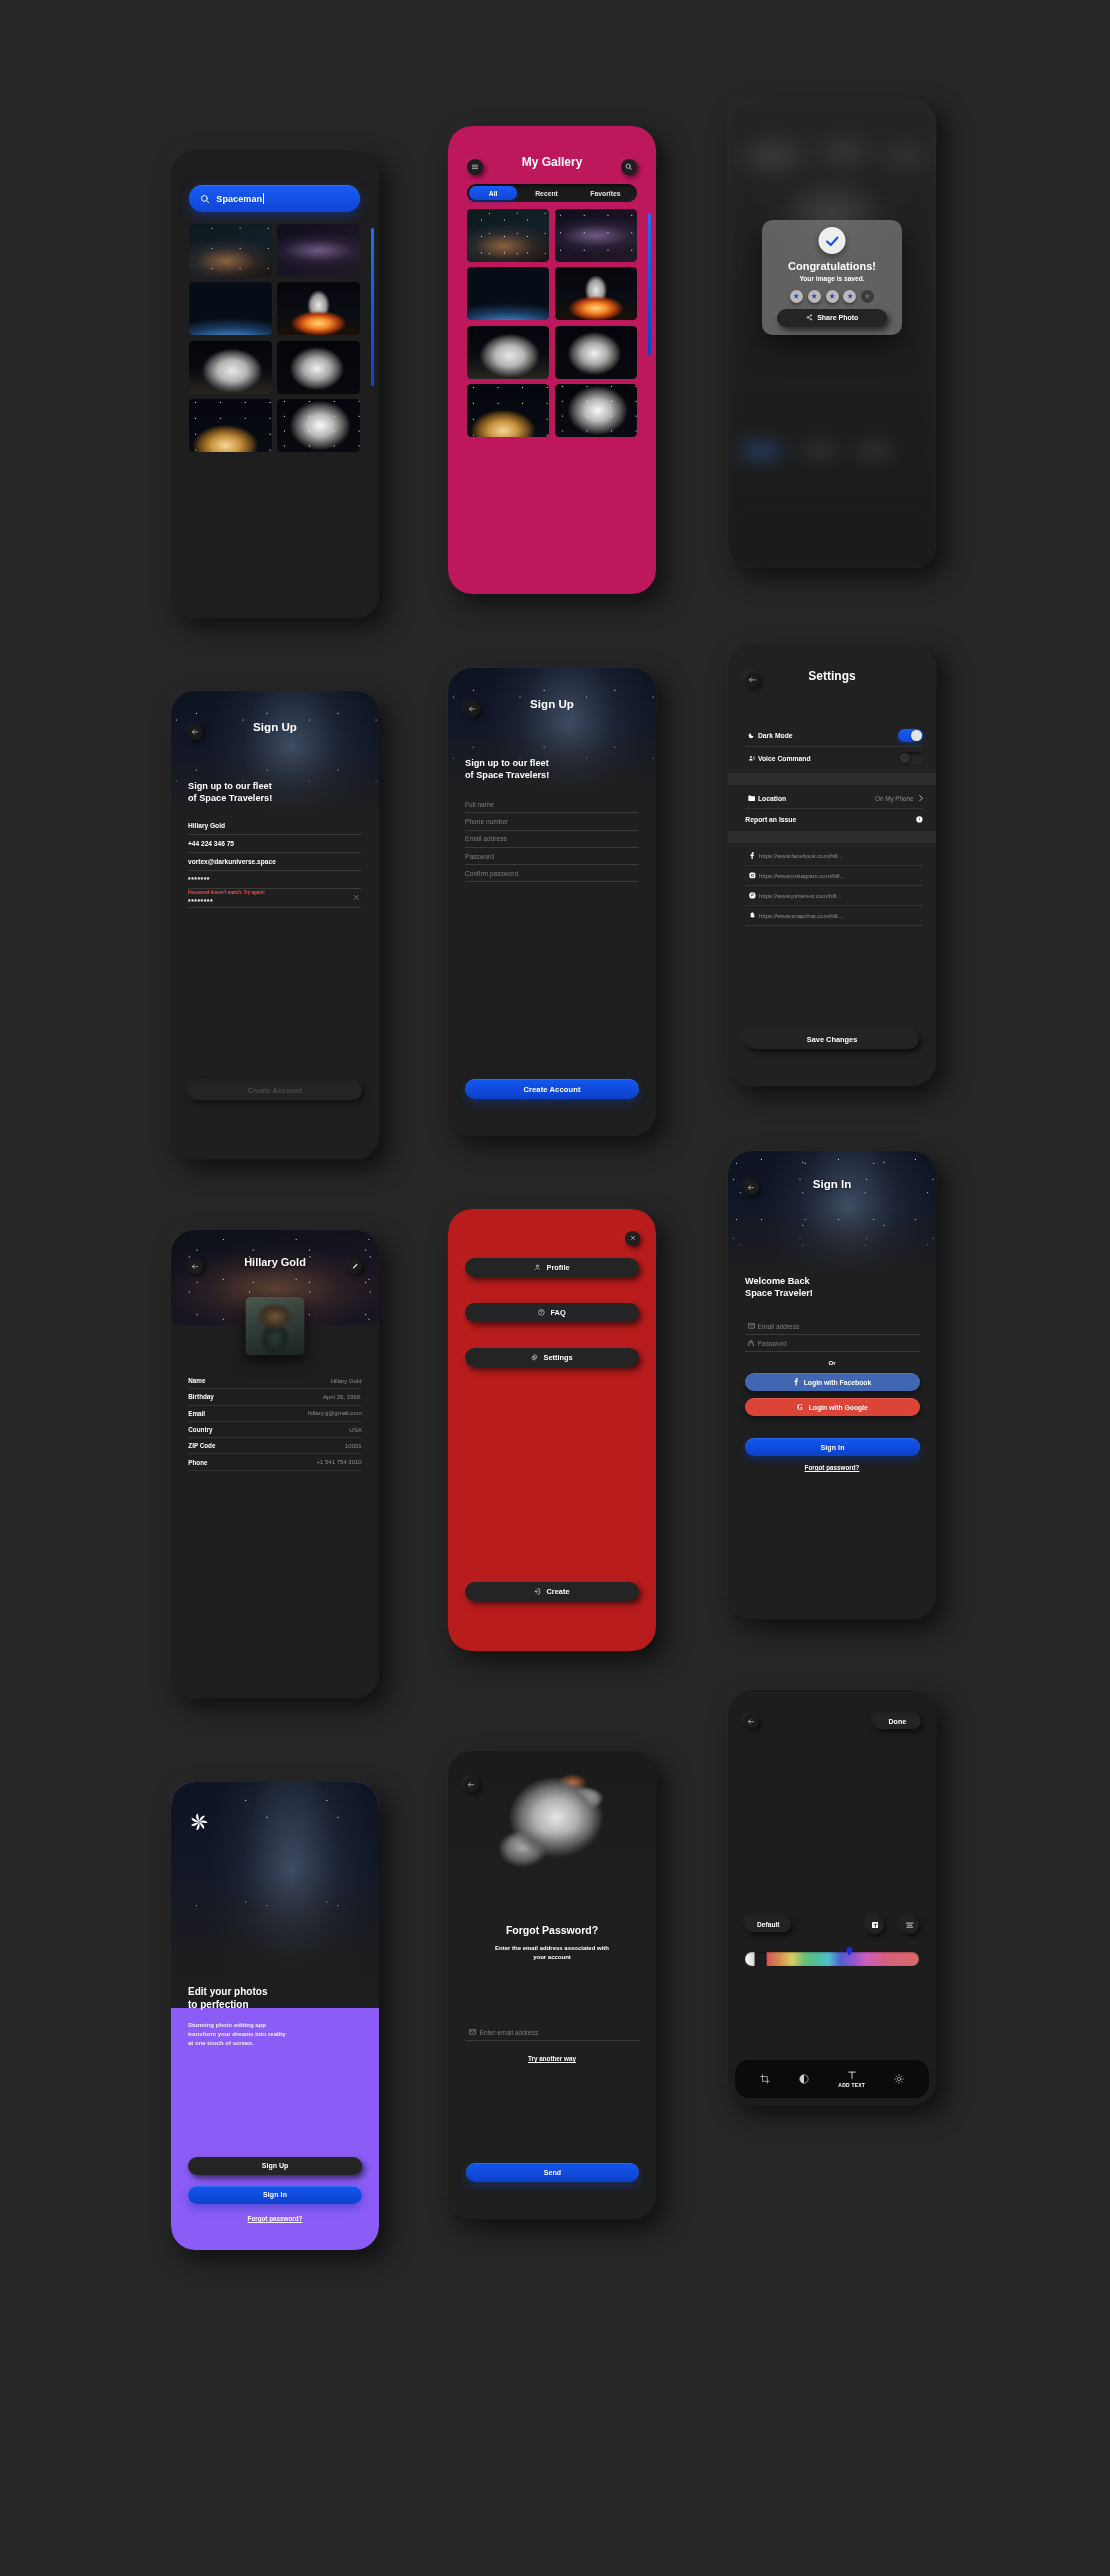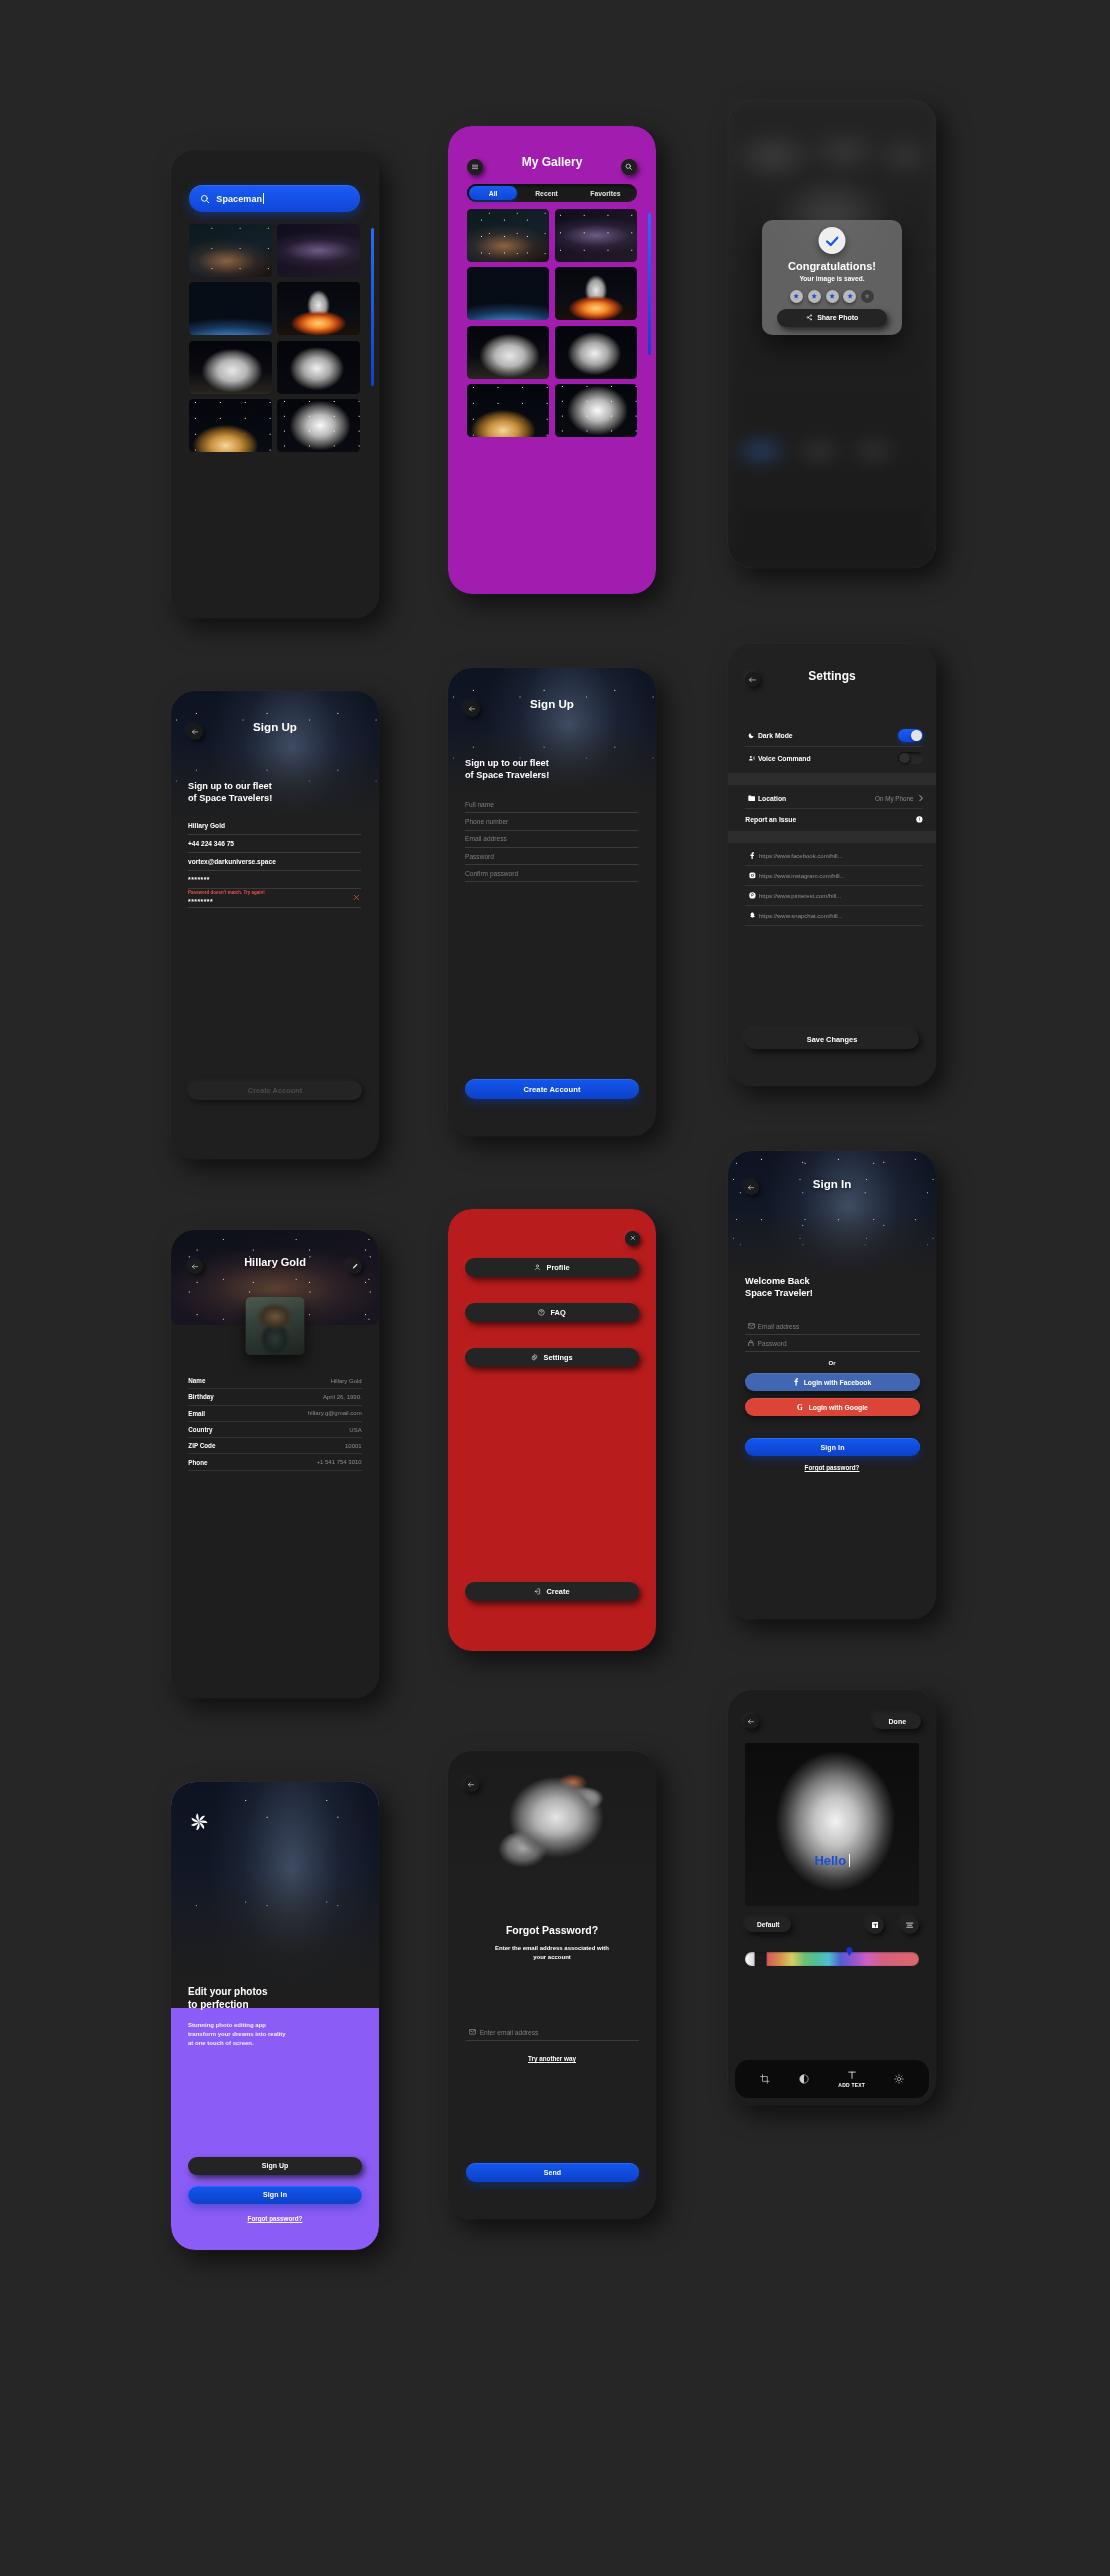--- a/index.html
+++ b/index.html
@@ -176,21 +176,21 @@
         <div class="thumb img-astro-suit" style="height:53px;"></div>
       </div>
 
       <div style="position:absolute;right:5.3px;top:78px;width:3.2px;height:158px;border-radius:1.6px;
                   background:linear-gradient(180deg,#2a6af7,#1242c9);"></div>
       <div class="fade-bottom" style="height:18%;"></div>
     </div>
   </div>
 
   <div class="phone" style="left:448px; top:126px; width:208px; height:468px;">
-    <div class="screen" style="background:#a21caf;">
+    <div class="screen" style="background:#be185d;">
       <div class="nbtn" style="position:absolute;left:19px;top:33px;width:16px;height:16px;">
         <svg width="6.8" height="5.8" viewBox="0 0 16 12" stroke="#e6e6e6" stroke-width="1.5" stroke-linecap="round">
             <path d="M1 2h14M1 6h14M1 10h14"></path>
           </svg>
       </div>
       <div style="position:absolute;left:0;right:0;top:29px;text-align:center;font-size:12px;font-weight:700;">My Gallery</div>
       <div class="nbtn" style="position:absolute;right:19px;top:33px;width:16px;height:16px;">
         <svg width="7.4" height="7.4" viewBox="0 0 24 24" fill="none" stroke="#e6e6e6" stroke-width="2.4" stroke-linecap="round">
             <circle cx="10.5" cy="10.5" r="7"></circle>
             <path d="M16 16l5 5"></path>
@@ -771,26 +771,20 @@
     <div class="screen" style="background:#1d1d1d;">
       <div class="nbtn circ" style="position:absolute;left:16px;top:24px;width:14.7px;height:14.7px;background:#1c1c1c;">
         <svg width="6.3" height="5.3" viewBox="0 0 16 12" fill="none" stroke="#ddd" stroke-width="1.6" stroke-linecap="round" stroke-linejoin="round">
             <path d="M6 1L1 6l5 5M1 6h14"></path>
           </svg>
       </div>
       <div class="dark-btn" style="position:absolute;right:14.7px;top:23px;width:48px;height:16px;font-size:7px;background:#232323;">
         <span>Done</span>
       </div>
 
-      <div class="img-astro-grey" style="position:absolute;left:17.3px;right:17.3px;top:53px;height:163px;border-radius:2.1px;overflow:hidden;">
-        <div style="position:absolute;left:0;right:0;top:110px;text-align:center;">
-          <span style="font-size:13px;font-weight:600;color:#1b4ddb;">Hello</span>
-          <span style="display:inline-block;width:1.1px;height:13px;background:#fff;vertical-align:-2.1px;"></span>
-        </div>
-      </div>
 
       <div class="dark-btn" style="position:absolute;left:17.3px;top:227px;width:46px;height:14.7px;font-size:6.6px;background:#232323;">
         <span>Default</span>
       </div>
       <div class="nbtn circ" style="position:absolute;right:52px;top:226px;width:18px;height:18px;background:#222;">
         <svg width="6.8" height="6.8" viewBox="0 0 18 18" fill="#fff">
           <rect x="0" y="0" width="18" height="18" rx="2.4"></rect>
           <path d="M4 4.6h10v2.1h-3.9V14H7.9V6.7H4z" fill="#222"></path>
           </svg>
       </div>

